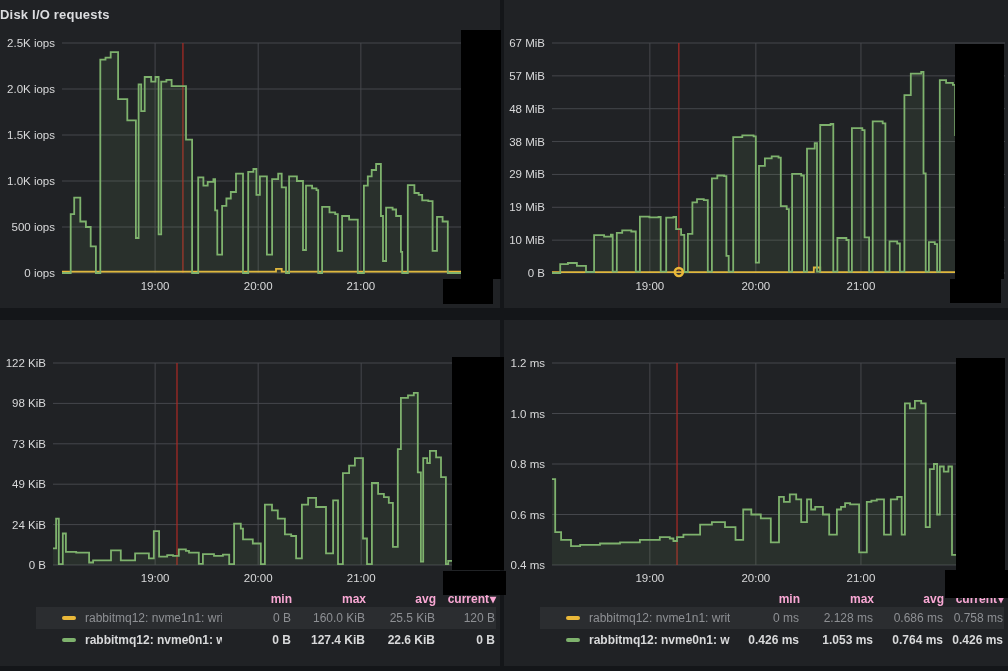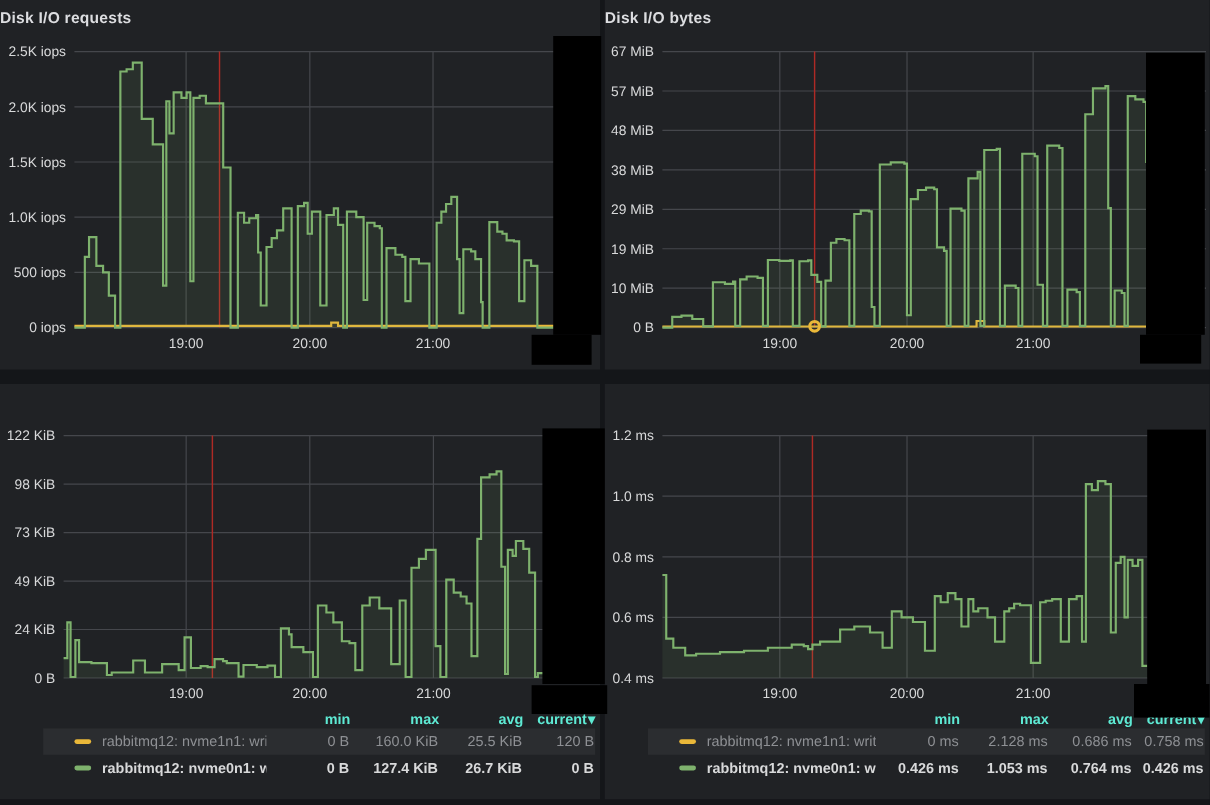--- a/index.html
+++ b/index.html
@@ -15,21 +15,21 @@
   #panel-3{left:504px;top:320px;width:504px;height:346px}
   .panel-title{
     position:absolute;top:7px;left:0;right:0;text-align:left;
     font-size:13px;font-weight:700;color:#dcdde0;letter-spacing:.2px;
   }
   svg.chart{position:absolute;left:0;top:0}
   .legend{position:absolute;left:36px;right:4px;top:270px;font-size:12px}
   .lhead,.lrow{display:grid;grid-template-columns:1fr 70px 74px 70px 60px;align-items:center}
   .lhead{height:17px}
   .lrow{height:22px}
-  .hcell{color:#5eead4;font-weight:700;text-align:right;white-space:nowrap}
+  .hcell{color:#f9a8d4;font-weight:700;text-align:right;white-space:nowrap}
   .lval{text-align:right;white-space:nowrap;padding-right:1px}
   .namecell{display:flex;align-items:center;gap:9px;padding-left:26px;white-space:nowrap;overflow:hidden}
   .swatch{width:14px;height:4px;border-radius:2px;display:inline-block;flex:0 0 auto}
   .lrow.dim{background:rgba(255,255,255,0.05);color:#8e9094}
   .lrow.bright{color:#d8d9da;font-weight:700}
   .caret{margin-left:1px}
   .redaction{position:absolute;background:#000}
 </style>
 </head>
 <body>
@@ -57,21 +57,20 @@
       <text x="360.845" y="290" text-anchor="middle" fill="#d8d9da" font-size="11.5">21:00</text>
       <line x1="182.93" y1="43" x2="182.93" y2="273" stroke="#AE2A25" stroke-width="1.2"></line>
       <path d="M62.0,271.6H270.8V271.6H276.0V268.9H281.7V271.6H466.6V271.6V273H62.0Z" fill="#EAB839" fill-opacity="0.1" stroke="none"></path>
       <path d="M62.0,271.6H270.8V271.6H276.0V268.9H281.7V271.6H466.6V271.6" fill="none" stroke="#EAB839" stroke-width="1.8"></path>
       <path d="M62.0,273.0H70.7V214.1H74.2V197.6H80.3V221.5H85.9V227.0H90.7V246.3H95.9V273.0H100.3V59.6H105.5V57.7H110.7V52.2H116.8V52.2H118.1V99.1H125.9V99.1H127.3V120.3H134.2V120.3H135.9V238.0H138.6V84.4H141.2V111.1H144.7V77.0H151.2V81.6H155.5V77.0H158.6V234.4H161.2V81.6H166.4V79.8H171.6V86.2H179.4V86.2H186.0V139.6H190.8V139.6H192.1V273.0H198.2V177.3H203.4V185.6H207.7V181.9H213.4V179.2H215.1V210.4H217.3V254.6H222.1V205.8H226.4V198.5H230.8V192.0H236.0V173.6H241.7V173.6H243.0V273.0H248.2V171.8H253.4V169.0H256.4V194.8H259.9V176.4H265.6V176.4H266.9V254.6H272.1V179.2H278.2V173.6H281.7V187.4H285.2V187.4H286.0V273.0H289.1V176.4H296.9V181.0H303.0V250.0H306.0V185.6H312.1V188.4H316.5V190.2H318.2V273.0H322.1V206.8H329.5V212.3H335.2V214.1H337.8V250.9H342.1V216.0H349.1V219.6H356.1V219.6H357.8V273.0H363.9V185.6H367.8V176.4H371.7V170.0H376.1V164.0H380.0V164.0H380.9V216.0H383.0V261.0H386.1V207.7H392.6V209.5H396.1V216.0H400.9V251.8H402.2V273.0H407.8V185.1H414.4V193.0H418.7V194.8H422.2V200.3H428.3V201.2H432.6V250.9H437.0V216.9H442.6V221.5H446.1V221.5H447.8V273.0H466.6V273.0V273H62.0Z" fill="#7EB26D" fill-opacity="0.1" stroke="none"></path>
       <path d="M62.0,273.0H70.7V214.1H74.2V197.6H80.3V221.5H85.9V227.0H90.7V246.3H95.9V273.0H100.3V59.6H105.5V57.7H110.7V52.2H116.8V52.2H118.1V99.1H125.9V99.1H127.3V120.3H134.2V120.3H135.9V238.0H138.6V84.4H141.2V111.1H144.7V77.0H151.2V81.6H155.5V77.0H158.6V234.4H161.2V81.6H166.4V79.8H171.6V86.2H179.4V86.2H186.0V139.6H190.8V139.6H192.1V273.0H198.2V177.3H203.4V185.6H207.7V181.9H213.4V179.2H215.1V210.4H217.3V254.6H222.1V205.8H226.4V198.5H230.8V192.0H236.0V173.6H241.7V173.6H243.0V273.0H248.2V171.8H253.4V169.0H256.4V194.8H259.9V176.4H265.6V176.4H266.9V254.6H272.1V179.2H278.2V173.6H281.7V187.4H285.2V187.4H286.0V273.0H289.1V176.4H296.9V181.0H303.0V250.0H306.0V185.6H312.1V188.4H316.5V190.2H318.2V273.0H322.1V206.8H329.5V212.3H335.2V214.1H337.8V250.9H342.1V216.0H349.1V219.6H356.1V219.6H357.8V273.0H363.9V185.6H367.8V176.4H371.7V170.0H376.1V164.0H380.0V164.0H380.9V216.0H383.0V261.0H386.1V207.7H392.6V209.5H396.1V216.0H400.9V251.8H402.2V273.0H407.8V185.1H414.4V193.0H418.7V194.8H422.2V200.3H428.3V201.2H432.6V250.9H437.0V216.9H442.6V221.5H446.1V221.5H447.8V273.0H466.6V273.0" fill="none" stroke="#7EB26D" stroke-width="1.8"></path>
     </svg>
 </div>
 
 <div class="panel" id="panel-1">
-  <div class="panel-title">Disk I/O bytes</div>
   <svg class="chart" width="504" height="308" viewBox="0 0 504 308">
       <line x1="48" y1="273" x2="501" y2="273" stroke="#45474c" stroke-width="1"></line>
       <text x="41" y="277" text-anchor="end" fill="#d8d9da" font-size="11.5">0 B</text>
       <line x1="48" y1="240.14776119402984" x2="501" y2="240.14776119402984" stroke="#45474c" stroke-width="1"></line>
       <text x="41" y="244.14776119402984" text-anchor="end" fill="#d8d9da" font-size="11.5">10 MiB</text>
       <line x1="48" y1="207.2955223880597" x2="501" y2="207.2955223880597" stroke="#45474c" stroke-width="1"></line>
       <text x="41" y="211.2955223880597" text-anchor="end" fill="#d8d9da" font-size="11.5">19 MiB</text>
       <line x1="48" y1="174.44328358208955" x2="501" y2="174.44328358208955" stroke="#45474c" stroke-width="1"></line>
       <text x="41" y="178.44328358208955" text-anchor="end" fill="#d8d9da" font-size="11.5">29 MiB</text>
       <line x1="48" y1="141.55671641791045" x2="501" y2="141.55671641791045" stroke="#45474c" stroke-width="1"></line>
@@ -139,21 +138,21 @@
       <span class="lval">25.5 KiB</span>
       <span class="lval">120 B</span>
     </div>
     <div class="lrow bright">
       <span class="namecell">
           <span class="swatch" style="background: rgb(126, 178, 109);"></span>
           <span>rabbitmq12: nvme0n1: write</span>
         </span>
       <span class="lval">0 B</span>
       <span class="lval">127.4 KiB</span>
-      <span class="lval">26.7 KiB</span>
+      <span class="lval">22.6 KiB</span>
       <span class="lval">0 B</span>
     </div>
   </div>
 </div>
 
 <div class="panel" id="panel-3">
   <svg class="chart" width="504" height="346" viewBox="0 0 504 346">
       <line x1="48" y1="245" x2="501" y2="245" stroke="#45474c" stroke-width="1"></line>
       <text x="41" y="249" text-anchor="end" fill="#d8d9da" font-size="11.5">0.4 ms</text>
       <line x1="48" y1="194.5" x2="501" y2="194.5" stroke="#45474c" stroke-width="1"></line>

